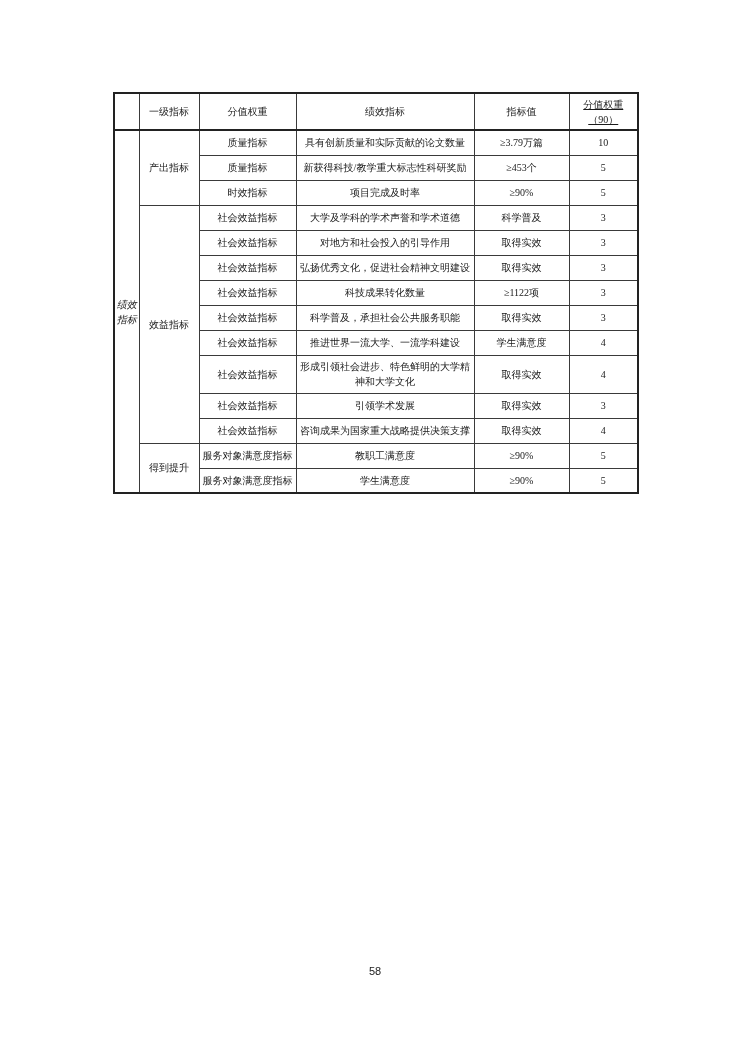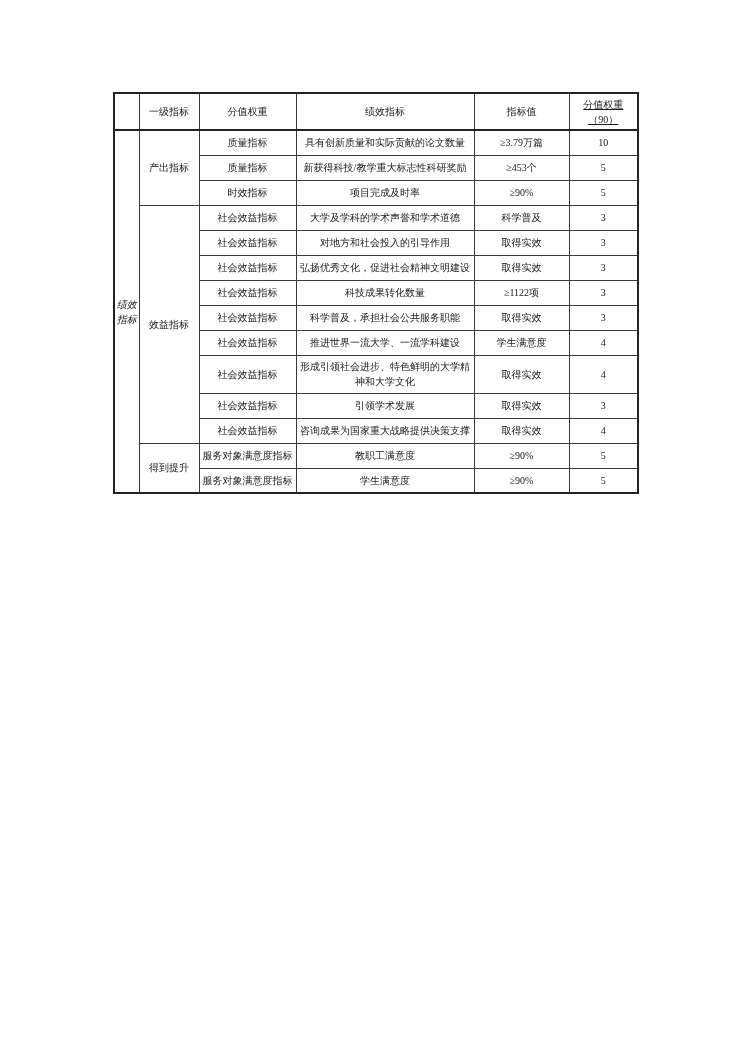--- a/index.html
+++ b/index.html
@@ -176,13 +176,14 @@
       </tr>
       <tr class="h-n">
         <td class="l2">服务对象满意度指标</td>
         <td class="l3">学生满意度</td>
         <td>≥90%</td>
         <td>5</td>
       </tr>
     </tbody>
   </table>
 
+  <div class="pagenum">58</div>
 </div>
 
 </body></html>

